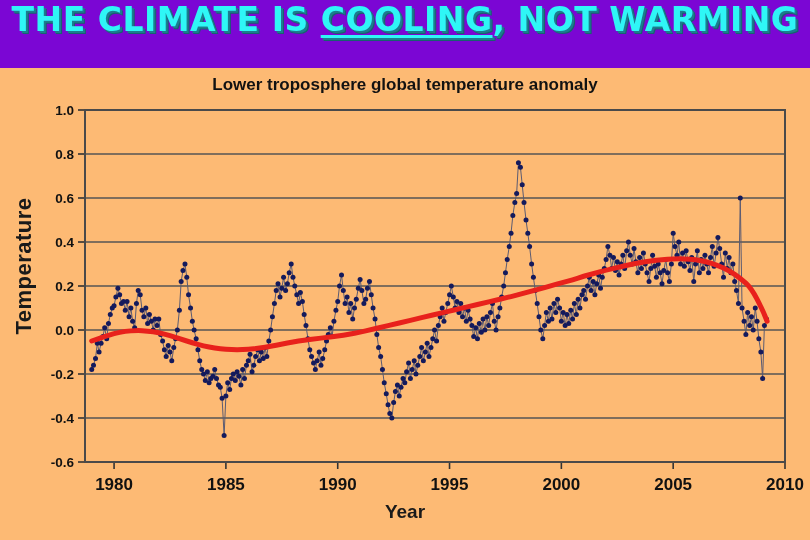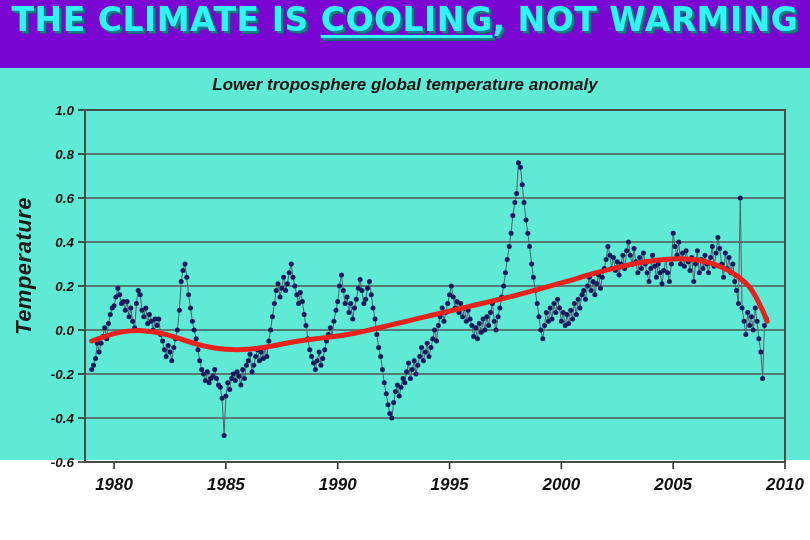--- a/index.html
+++ b/index.html
@@ -40,23 +40,22 @@
     text-decoration-thickness: 3px;
     text-underline-offset: 4px;
   }
 
   
   #figure {
     position: absolute;
     left: 0;
     top: 68px;
     width: 810px;
-    height: 392px;
-    background: #5eead4;
-    font-style: italic;
+    height: 472px;
+    background: #fdba74;
   }
   #chart-title {
     position: absolute;
     left: 0;
     top: 7px;
     width: 810px;
     text-align: center;
     font-family: "Liberation Sans", sans-serif;
     font-size: 17px;
     font-weight: bold;
@@ -116,20 +115,21 @@
 
 <div id="banner">
   <div id="banner-title">
     <span>THE CLIMATE IS </span><span class="u">COOLING</span><span>, NOT WARMING</span>
   </div>
 </div>
 
 <div id="figure">
   <div id="chart-title">Lower troposphere global temperature anomaly</div>
   <div id="ylabel">Temperature</div>
+  <div id="xlabel">Year</div>
 
   <div id="plot-wrap">
     <svg id="plot-svg" width="810" height="472" viewBox="0 0 810 472">
       <g id="gridlines">
           <line x1="85" y1="394" x2="785" y2="394" stroke="#555555" stroke-width="1.3"></line>
           <line x1="85" y1="350" x2="785" y2="350" stroke="#555555" stroke-width="1.3"></line>
           <line x1="85" y1="306" x2="785" y2="306" stroke="#555555" stroke-width="1.3"></line>
           <line x1="85" y1="262" x2="785" y2="262" stroke="#555555" stroke-width="1.3"></line>
           <line x1="85" y1="218" x2="785" y2="218" stroke="#555555" stroke-width="1.3"></line>
           <line x1="85" y1="174" x2="785" y2="174" stroke="#555555" stroke-width="1.3"></line>

